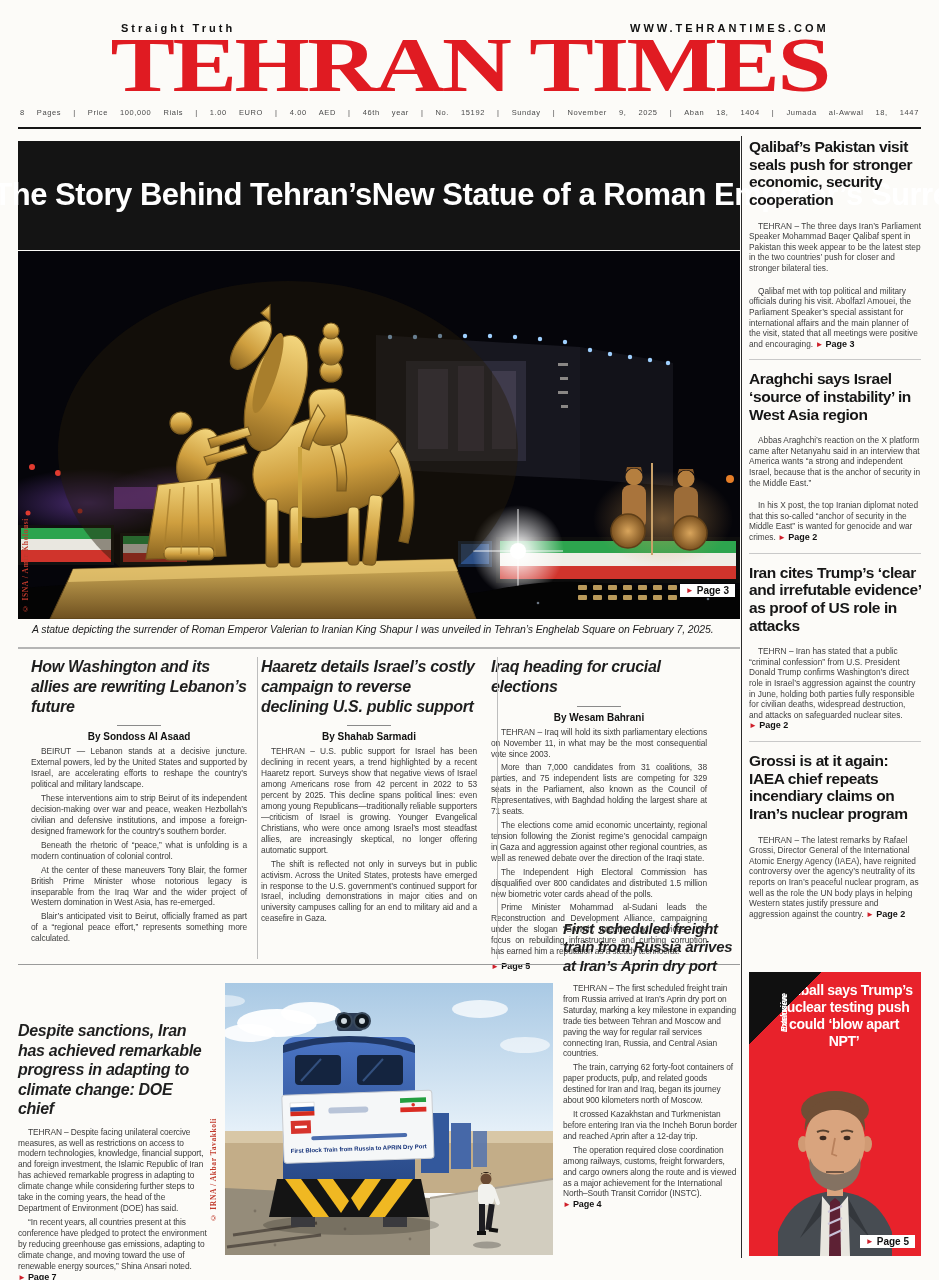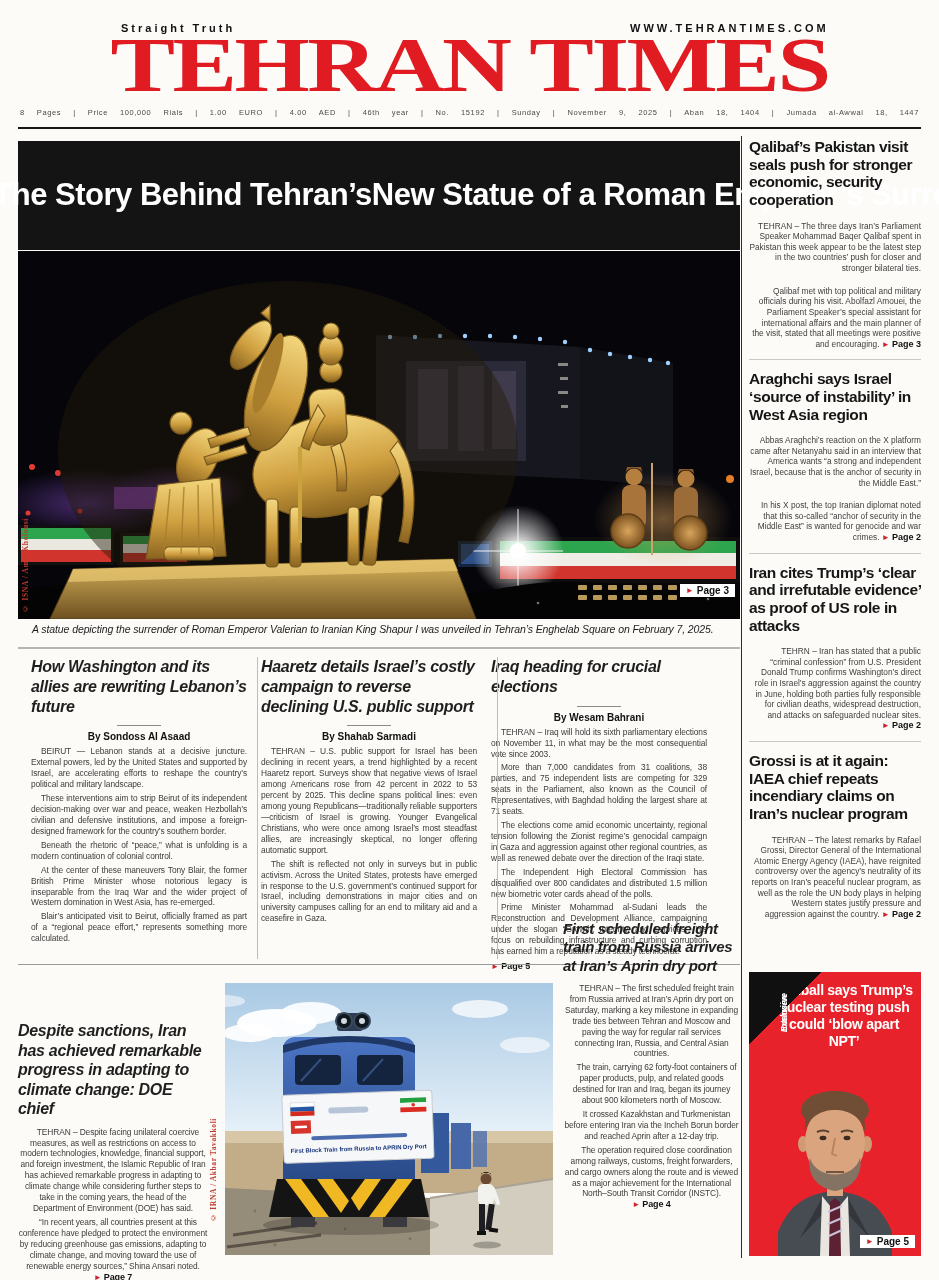--- a/index.html
+++ b/index.html
@@ -50,27 +50,27 @@
     color:#3c3c3c;text-align:justify;letter-spacing:-.1px;}
   .pg{font-weight:700;color:#111;white-space:nowrap;}
   .pg b{font-size:9px;}
   .pg-row{text-align:left;margin-top:4px;font-size:9px;}
   .mid-rule{position:absolute;left:18px;top:964px;width:722px;height:1px;background:#9a9a9a;}
 
   
   .right-col{position:absolute;left:749px;top:138px;width:172px;height:828px;overflow:hidden;}
   .rc-title{font-size:15.5px;font-weight:700;line-height:1.14;color:#161616;
     letter-spacing:-.4px;margin:0 0 6px;}
-  .rc-body p{margin:12px 0 3px;text-indent:9px;font-size:8.3px;line-height:1.28;color:#3e3e3e;text-align:right;}
+  .rc-body p{margin:12px 0 3px;text-indent:9px;font-size:8.3px;line-height:1.28;color:#3e3e3e;text-align:left;}
   .rc-rule{border:none;border-top:1px solid #c9c9c9;margin:9px 0 10px;}
 
   
   .climate-art{position:absolute;left:18px;top:974px;width:190px;margin-top:47px;}
   .bl-head{font-style:italic;font-size:16px;line-height:1.22;color:#1f1f1f;letter-spacing:-.3px;margin:0 0 8px;}
-  .climate-art .body-text p, .freight-art .body-text p{text-align:center;}
+  .climate-art .body-text p, .freight-art .body-text p{text-align:left;}
   .train-photo{position:absolute;left:225px;top:983px;width:328px;height:272px;overflow:hidden;}
   .train-credit{left:209px;top:1118px;position:absolute;}
   .freight-art{position:absolute;left:563px;top:920px;width:177px;}
   .freight-art .bl-head{font-size:15px;}
 
   
   .interview{position:absolute;left:749px;top:972px;width:172px;height:284px;
     background:var(--interview-red,#e8222b);overflow:hidden;}
   .ribbon{position:absolute;top:0;left:0;width:72px;height:72px;
     background:linear-gradient(135deg,#101010 50%,rgba(0,0,0,0) 50.5%);}

